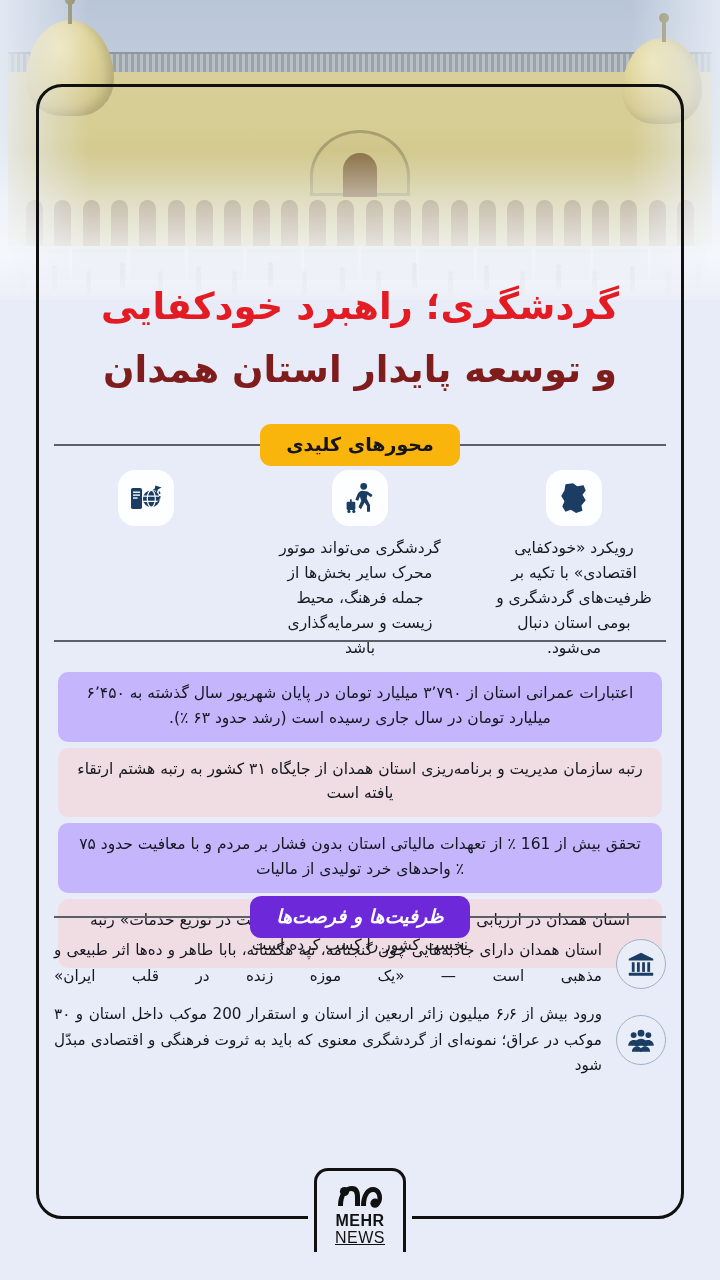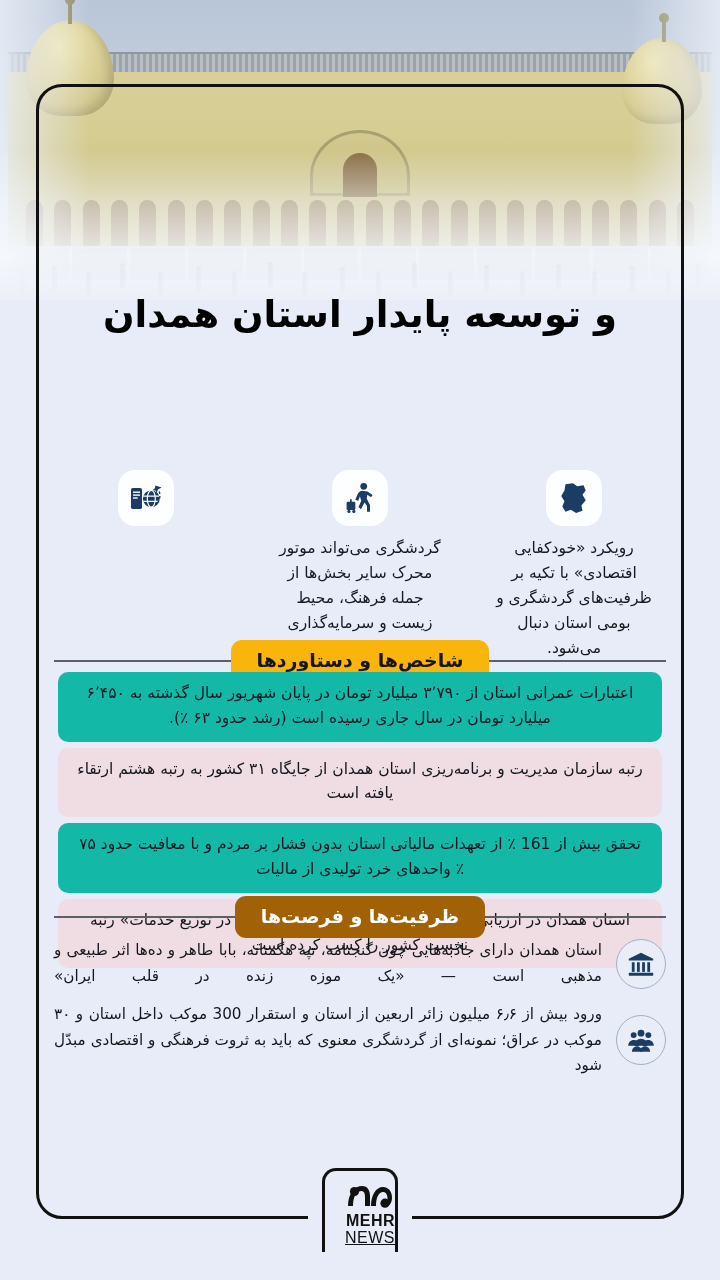--- a/index.html
+++ b/index.html
@@ -219,25 +219,25 @@
     padding: 0 48px;
   }
   #title-line-1 {
     color: #e31b23;
     font-size: 37px;
     font-weight: bold;
     line-height: 1.28;
     letter-spacing: -0.5px;
   }
   #title-line-2 {
-    color: #000000;
+    color: #7f1d1d;
     font-size: 37px;
     font-weight: bold;
     line-height: 1.28;
-    margin-top: 8px;
+    margin-top: 16px;
     letter-spacing: -0.5px;
   }
 
   
   .section-header {
     position: absolute;
     left: 54px;
     right: 54px;
     display: flex;
     align-items: center;
@@ -253,21 +253,21 @@
     color: #1a1a1a;
     font-size: 19px;
     font-weight: bold;
     padding: 9px 26px 11px;
     border-radius: 11px;
     white-space: nowrap;
     margin: 0 -14px;
     z-index: 2;
   }
   .pill-yellow { background: #f9b50b; color: #16161a; }
-  .pill-red    { background: #a16207; color: #ffffff; }
+  .pill-red    { background: #6d28d9; color: #ffffff; font-style: italic; }
 
   
   #key-axes {
     position: absolute;
     top: 470px;
     left: 60px;
     right: 60px;
     display: flex;
     justify-content: space-between;
     gap: 14px;
@@ -305,21 +305,21 @@
   }
   .stat-row {
     border-radius: 10px;
     padding: 9px 16px 11px;
     margin-bottom: 6px;
     font-size: 15.5px;
     line-height: 1.6;
     color: #14181e;
     text-align: center;
   }
-  .stat-gray { background: #14b8a6; text-align: center; }
+  .stat-gray { background: #c4b5fd; text-align: center; }
   .stat-pink { background: #f0dde3; }
 
   
   #opps {
     position: absolute;
     top: 938px;
     left: 54px;
     right: 54px;
     z-index: 8;
   }
@@ -349,30 +349,30 @@
     text-align: justify;
     text-align-last: justify;
   }
 
   
   #logo-box {
     position: absolute;
     left: 50%;
     transform: translateX(-50%);
     top: 1168px;
-    width: 76px;
+    width: 92px;
     height: 84px;
     background: #e8ecf8;
     border: 3px solid #111;
     border-bottom: none;
     border-radius: 14px 14px 0 0;
     z-index: 9;
     display: flex;
     flex-direction: column;
-    align-items: flex-start;
+    align-items: center;
     justify-content: center;
     padding-top: 6px;
   }
   #logo-mark { width: 50px; height: 30px; }
   #logo-mark svg { width: 50px; height: 30px; }
   .logo-word {
     font-family: "Liberation Sans", sans-serif;
     font-weight: bold;
     font-size: 16px;
     letter-spacing: 0.5px;
@@ -467,23 +467,29 @@
     <div class="hero-side-fade-l"></div>
     <div class="hero-side-fade-r"></div>
     <div class="hero-fade"></div>
   </div>
 
   <div id="frame">
     <div id="frame-notch"></div>
   </div>
 
   <div id="title-block">
+    <div id="title-line-1">گردشگری؛ راهبرد خودکفایی</div>
     <div id="title-line-2">و توسعه پایدار استان همدان</div>
   </div>
 
+  <div class="section-header" style="top:424px;">
+    <span class="rule"></span>
+    <span class="pill pill-yellow">محورهای کلیدی</span>
+    <span class="rule"></span>
+  </div>
 
   <div id="key-axes">
 
     <div class="axis-col">
       <div class="axis-icon">
         <svg viewBox="0 0 32 32" aria-hidden="true">
           <path d="M8 3 L15 2 L19 5 L25 4 L27 9 L24 13 L27 18 L23 23 L24 28 L18 30 L13 27 L8 29 L5 24 L7 19 L4 14 L7 9 Z"></path>
         </svg>
       </div>
       <div class="axis-text">رویکرد «خودکفایی اقتصادی» با تکیه بر ظرفیت‌های گردشگری و بومی استان دنبال می‌شود.</div>
@@ -516,21 +522,20 @@
           <path d="M26.4 3.4 L32.6 5.6 L28.9 7.6 L27.7 10.9 L26.6 8.4 L23.4 8.2 L25.8 6.4 Z"></path>
           <path d="M30.2 9.4 C31.8 13.8 30.6 19.4 26.9 22.6" fill="none" stroke="#1b3c63" stroke-width="1.4" stroke-dasharray="2.6 2"></path>
         </svg>
       </div>
     </div>
 
   </div>
 
   <div class="section-header" style="top:640px;">
     <span class="rule"></span>
-    <span class="pill pill-yellow">شاخص‌ها و دستاوردها</span>
     <span class="rule"></span>
   </div>
 
   <div id="stats">
     <div class="stat-row stat-gray">اعتبارات عمرانی استان از ۳٬۷۹۰ میلیارد تومان در پایان شهریور سال گذشته به ۶٬۴۵۰ میلیارد تومان در سال جاری رسیده است (رشد حدود ۶۳ ٪).</div>
     <div class="stat-row stat-pink">رتبه سازمان مدیریت و برنامه‌ریزی استان همدان از جایگاه ۳۱ کشور به رتبه هشتم ارتقاء یافته است</div>
     <div class="stat-row stat-gray">تحقق بیش از 161 ٪ از تعهدات مالیاتی استان بدون فشار بر مردم و با معافیت حدود ۷۵ ٪ واحدهای خرد تولیدی از مالیات</div>
     <div class="stat-row stat-pink">استان همدان در ارزیابی ملی «رضایت عمومی مردم و عدالت در توزیع خدمات» رتبه نخست کشور را کسب کرده است</div>
   </div>
 
@@ -564,21 +569,21 @@
           <circle cx="24.4" cy="10.4" r="3.4"></circle>
           <path d="M18.2 22.6 C18.2 18.6 21 16 24.4 16 C27.8 16 30.6 18.6 30.6 22.6 Z"></path>
           <circle cx="16" cy="8.2" r="3.9"></circle>
           <path d="M8.6 22.6 C8.6 17.8 11.9 14.6 16 14.6 C20.1 14.6 23.4 17.8 23.4 22.6 Z"></path>
           <circle cx="11.4" cy="19.6" r="3.3"></circle>
           <circle cx="20.6" cy="19.6" r="3.3"></circle>
           <path d="M5.6 29.4 C5.6 25.6 8.4 23 11.4 23 C14.4 23 17.2 25.6 17.2 29.4 Z"></path>
           <path d="M14.8 29.4 C14.8 25.6 17.6 23 20.6 23 C23.6 23 26.4 25.6 26.4 29.4 Z"></path>
         </svg>
       </div>
-      <div class="opp-text">ورود بیش از ۶٫۶ میلیون زائر اربعین از استان و استقرار 300 موکب داخل استان و ۳۰ موکب در عراق؛ نمونه‌ای از گردشگری معنوی که باید به ثروت فرهنگی و اقتصادی مبدّل شود</div>
+      <div class="opp-text">ورود بیش از ۶٫۶ میلیون زائر اربعین از استان و استقرار 200 موکب داخل استان و ۳۰ موکب در عراق؛ نمونه‌ای از گردشگری معنوی که باید به ثروت فرهنگی و اقتصادی مبدّل شود</div>
     </div>
 
 
   </div>
 
   <div id="logo-box">
     <div id="logo-mark">
       <svg viewBox="0 0 50 30" aria-hidden="true">
         <path d="M3 23 C3 10 10 3 17 3 C23 3 25 8 25 13 L25 23 L20 23 L20 14 C20 10 19 8 16.5 8 C12 8 8 13 8 23 Z" fill="#111"></path>
         <circle cx="9.5" cy="8.5" r="4.6" fill="#111"></circle>

